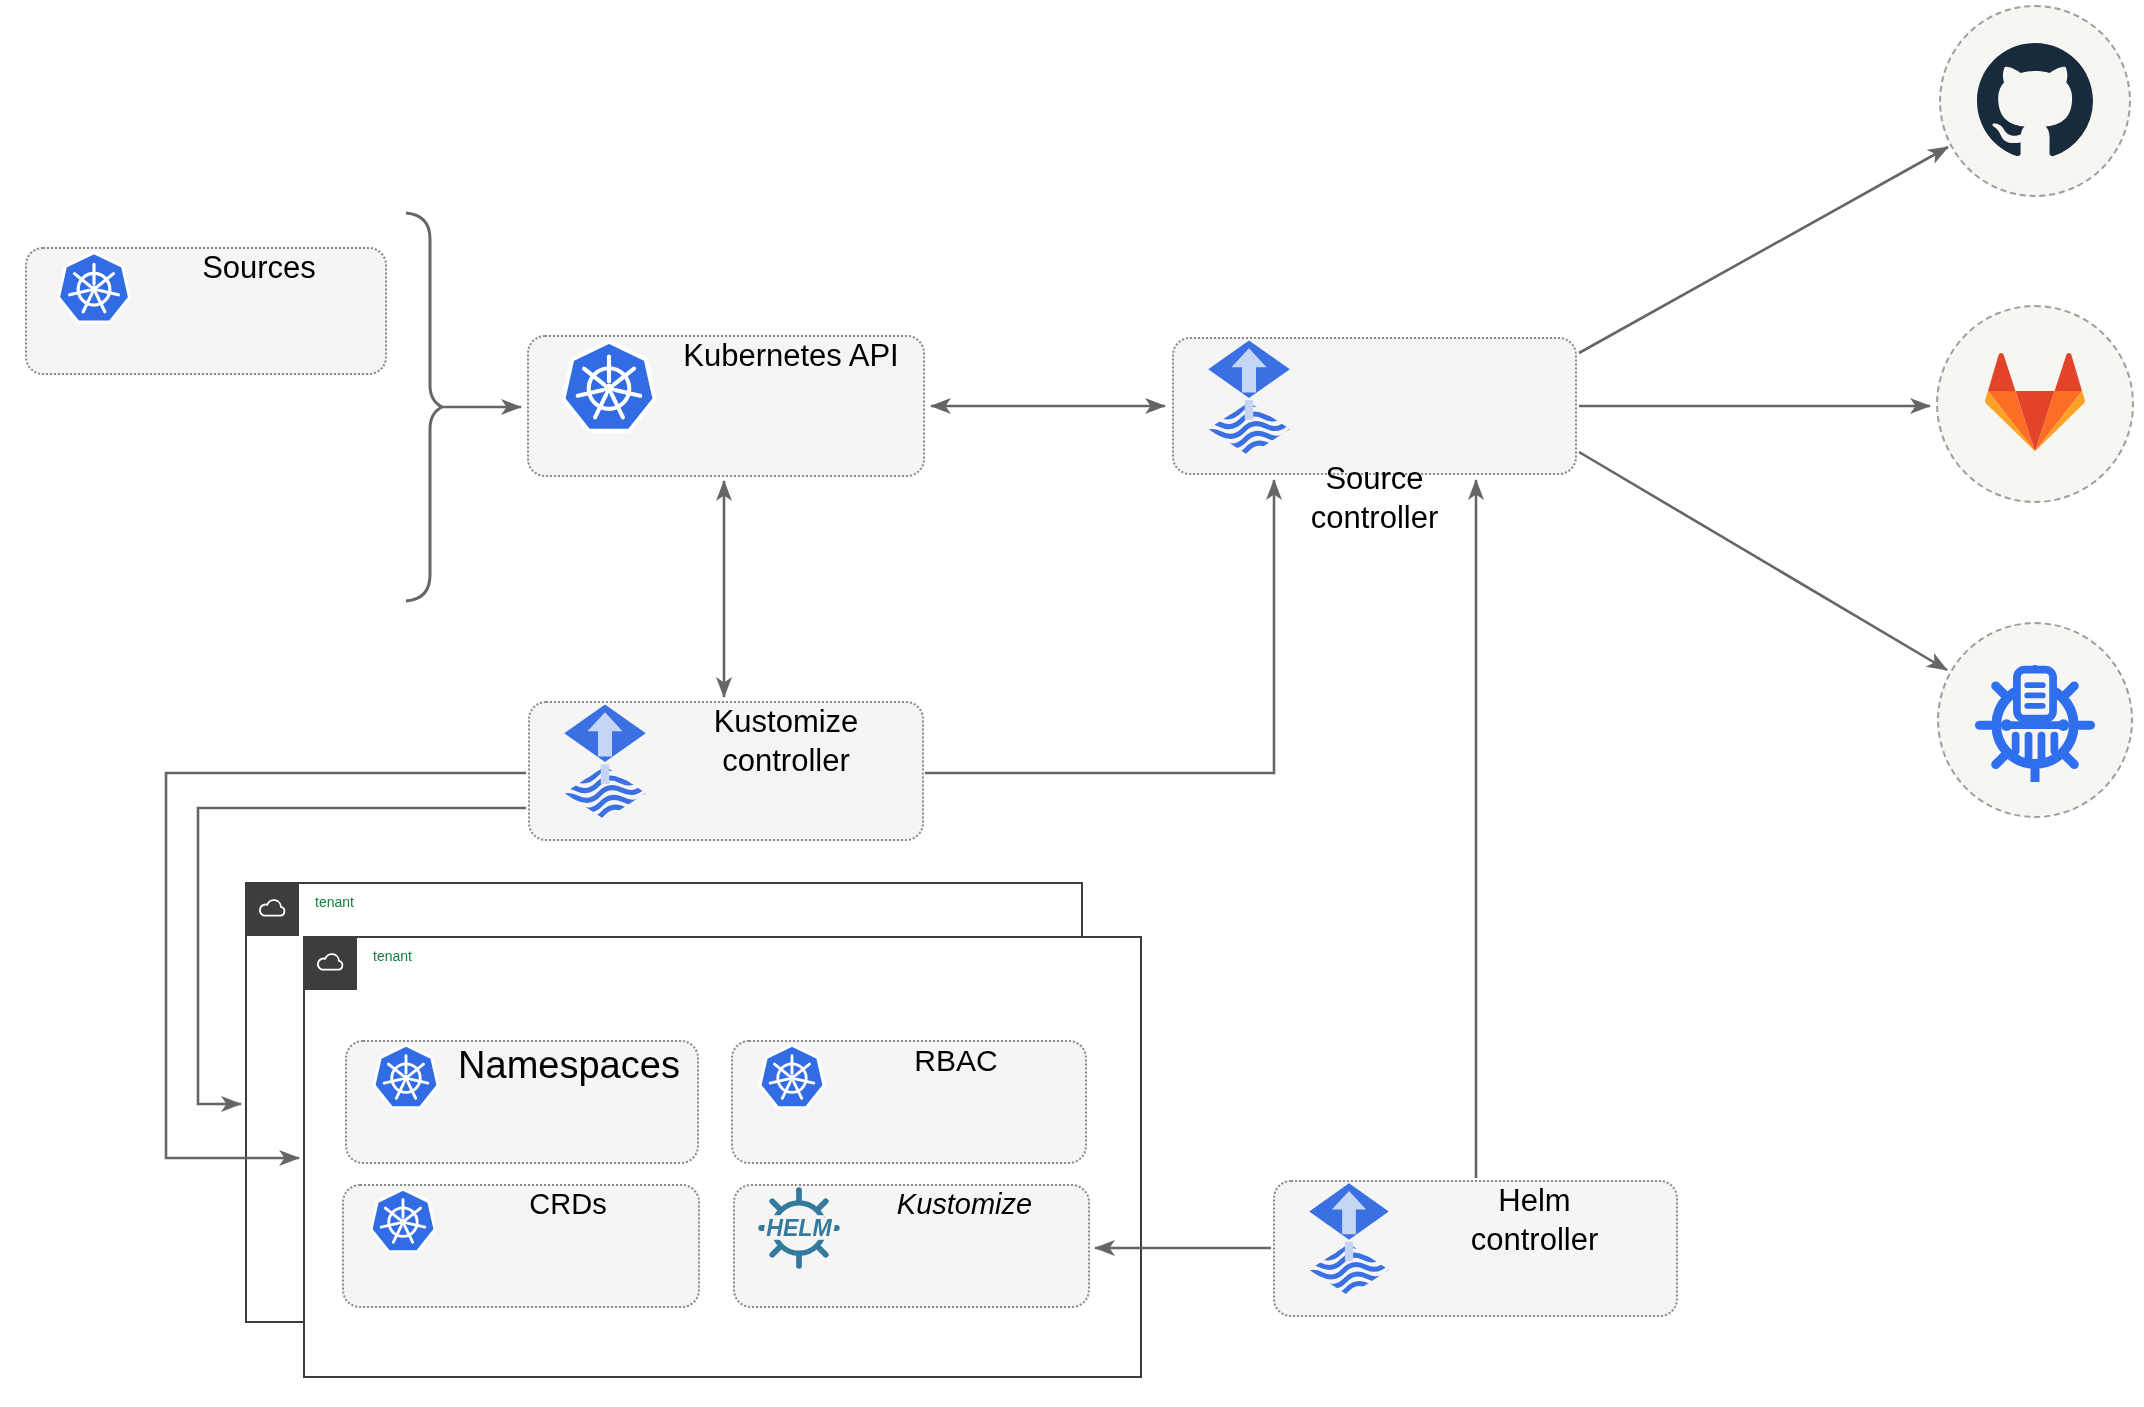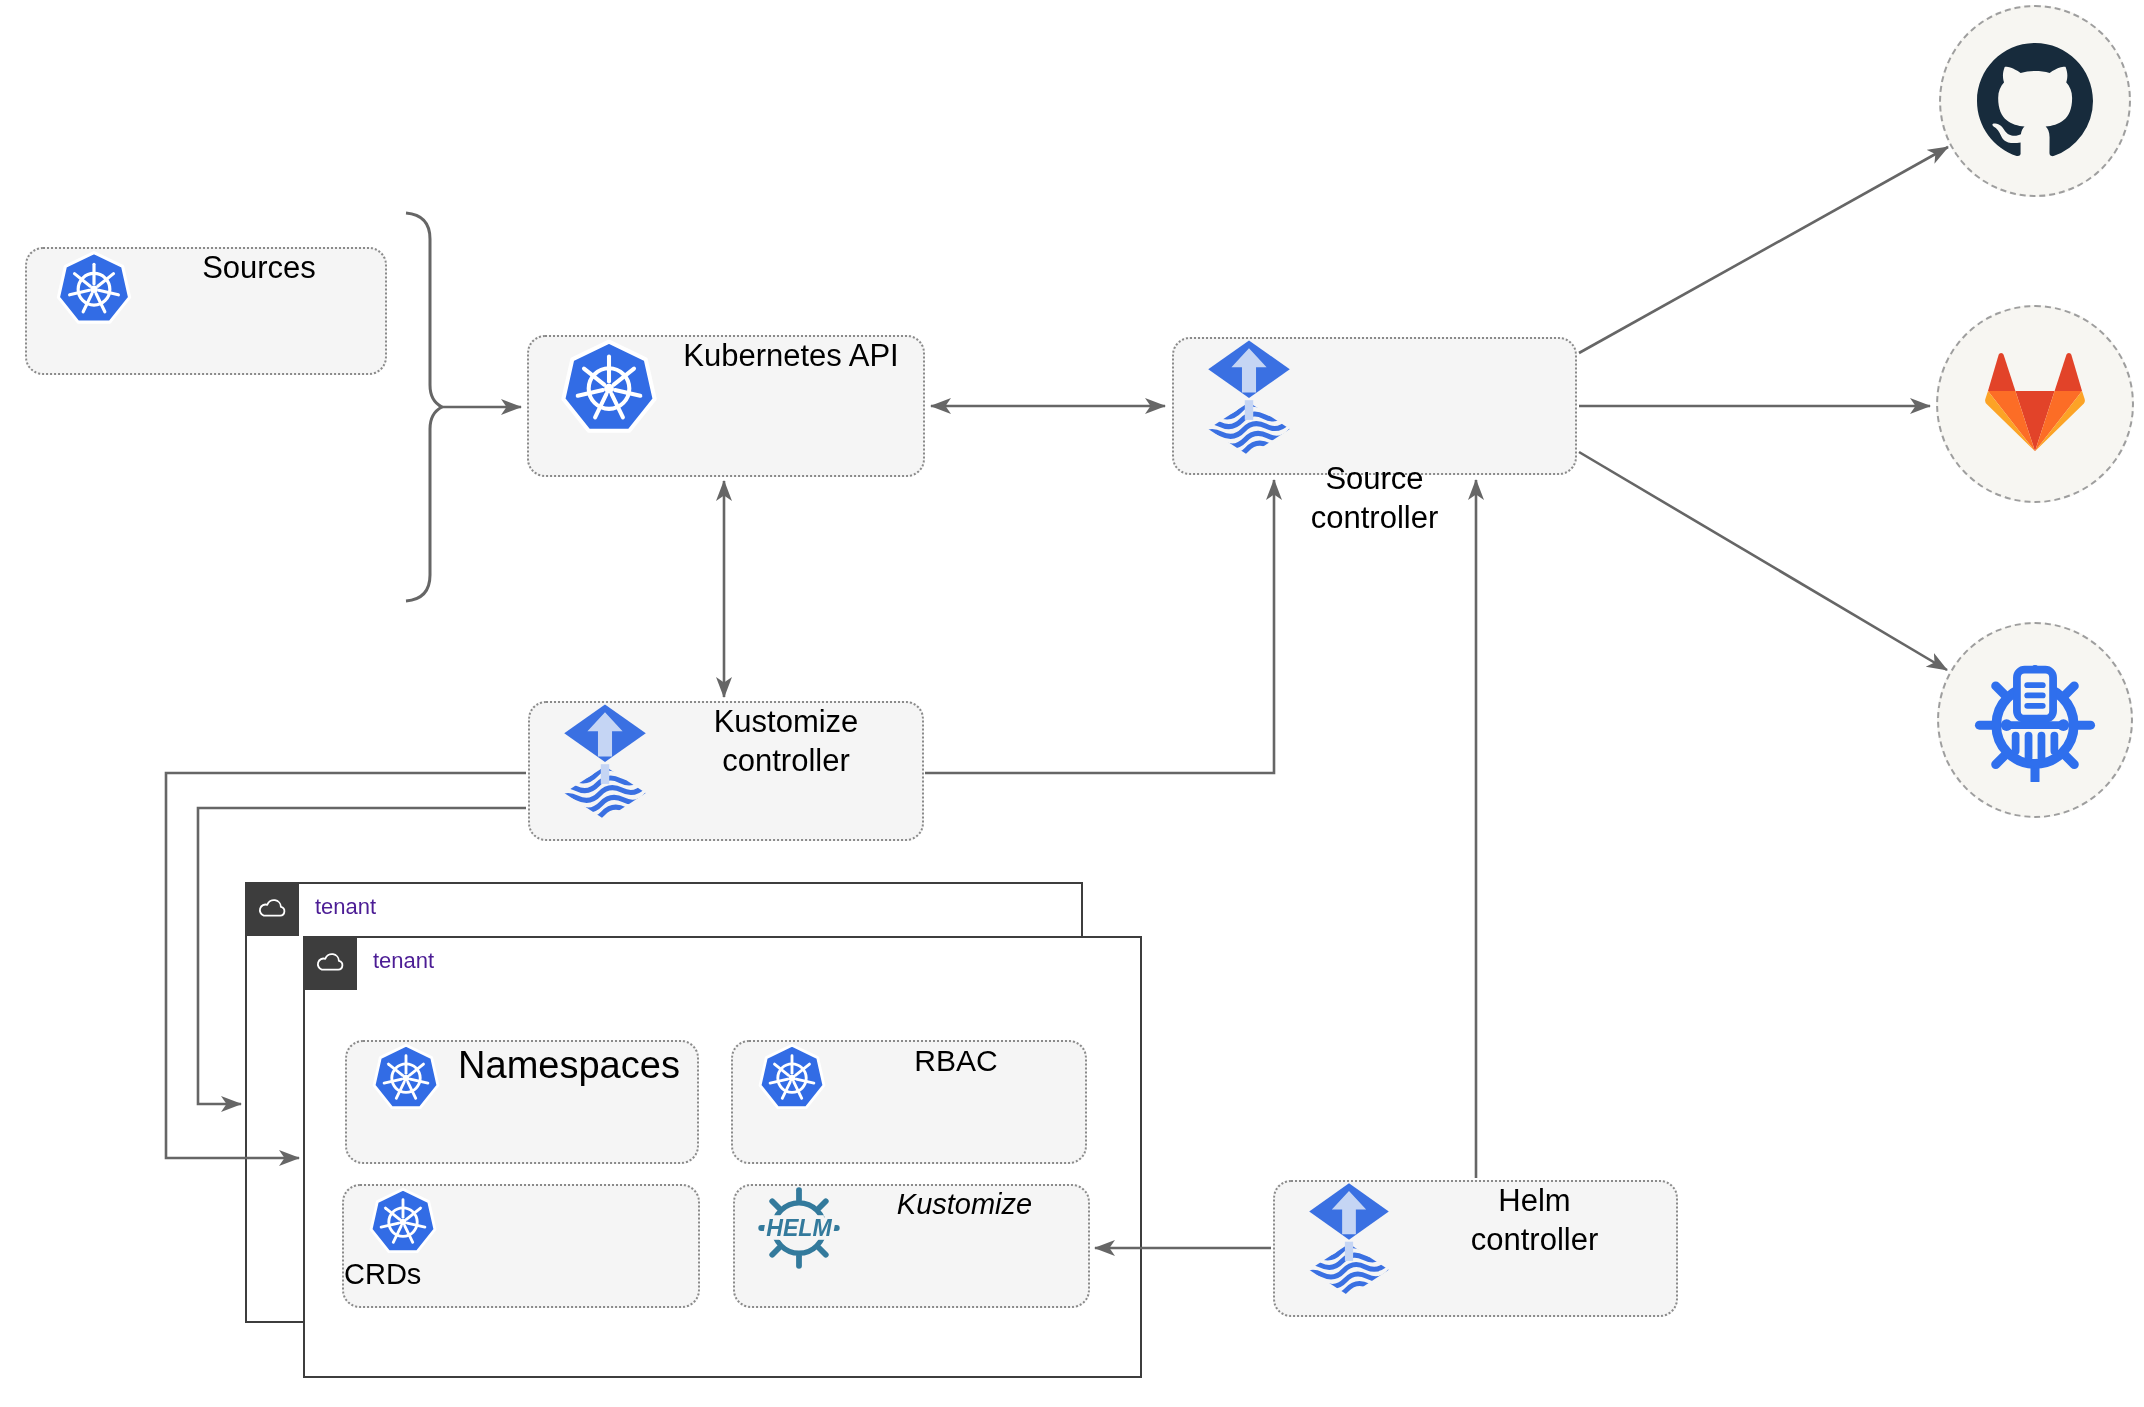--- a/index.html
+++ b/index.html
@@ -10,21 +10,21 @@
   .node{position:absolute;background:#f5f5f5;border:2px dotted #8a8a8a;border-radius:18px;
         display:flex;align-items:flex-start;box-sizing:border-box;z-index:4;}
   .node .ic{flex:0 0 auto;display:flex;align-items:center;justify-content:center;}
   .node .lbl{flex:1 1 auto;text-align:center;font-size:31px;color:#000;line-height:1.25;}
   .node .lbl.narrow{max-width:180px;margin:0 auto;}
 
   
   .tenant{position:absolute;background:#ffffff;border:2.5px solid #3d3d3d;box-sizing:border-box;}
   .tenant-header{position:absolute;left:-2.5px;top:-2.5px;width:54px;height:54px;background:#3d3d3d;
         display:flex;align-items:center;justify-content:center;}
-  .tenant-label{position:absolute;font-size:22px;color:#4c1d95;}
+  .tenant-label{position:absolute;font-size:14px;color:#15803d;}
 
   
   .endpoint{position:absolute;border:2.5px dashed #9e9e9e;border-radius:50%;background:#f7f6f2;
         display:flex;align-items:center;justify-content:center;box-sizing:border-box;z-index:1;}
 
   #tenant-back{z-index:2;}
   #tenant-front{z-index:3;}
   #overlay{position:absolute;left:0;top:0;z-index:5;pointer-events:none;}
   #symdefs{position:absolute;width:0;height:0;overflow:hidden;}
 </style>
@@ -208,21 +208,21 @@
 
   <div class="node" id="n-rbac" style="left:731px;top:1040px;width:356px;height:124px;">
     <span class="ic" style="margin-left:24px;">
       <svg width="70" height="70">
           <use href="#sym-k8s"></use>
         </svg>
       </span>
     <div class="lbl" style="font-size:30px;">RBAC</div>
   </div>
 
-  <div class="node" id="n-crds" style="left:342px;top:1184px;width:358px;height:124px;flex-direction:column;">
+  <div class="node" id="n-crds" style="left:342px;top:1184px;width:358px;height:124px;">
     <span class="ic" style="margin-left:24px;">
       <svg width="70" height="70">
           <use href="#sym-k8s"></use>
         </svg>
       </span>
     <div class="lbl" style="font-size:29px;">CRDs</div>
   </div>
 
   <div class="node" id="n-releases" style="left:733px;top:1184px;width:357px;height:124px;font-style:italic;">
     <span class="ic" style="margin-left:22px;">

